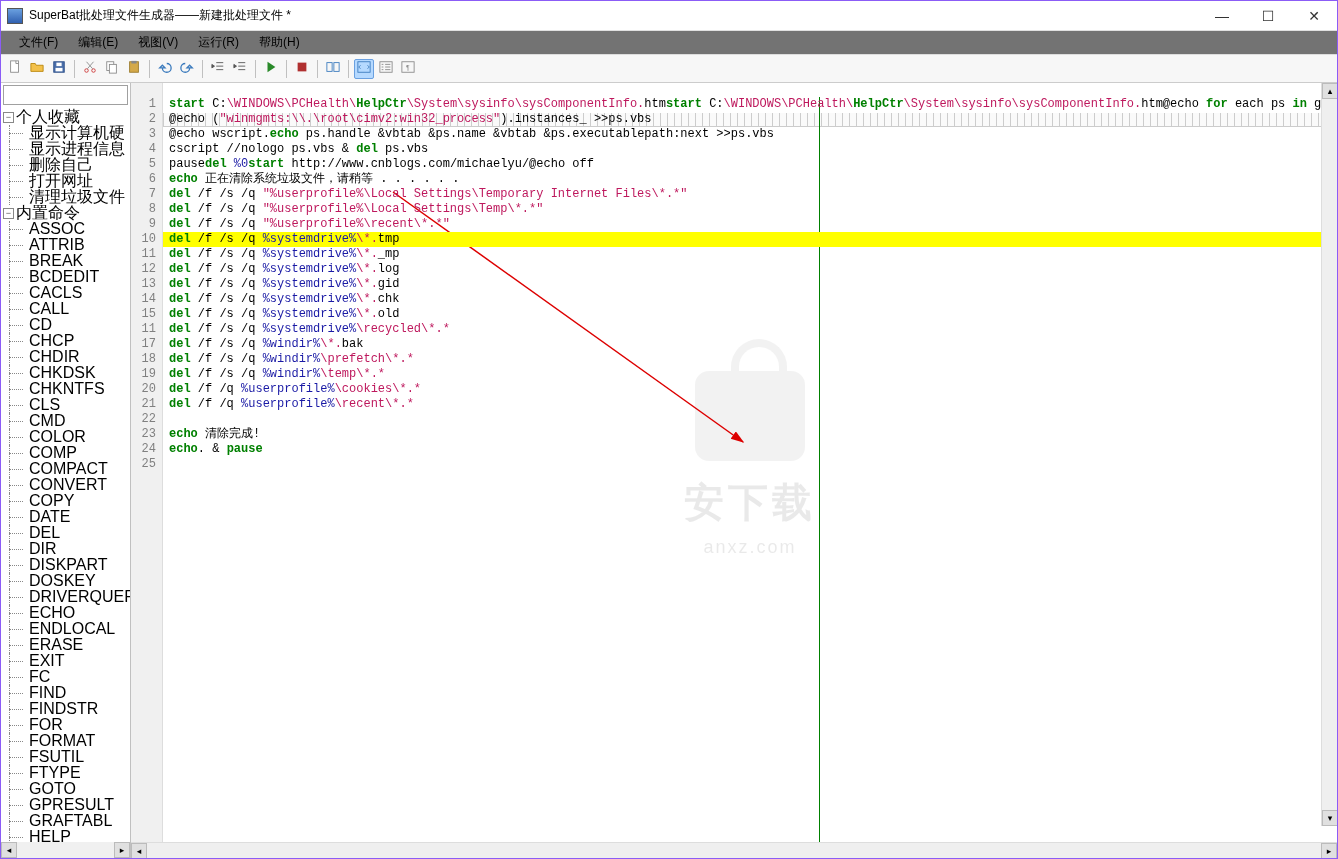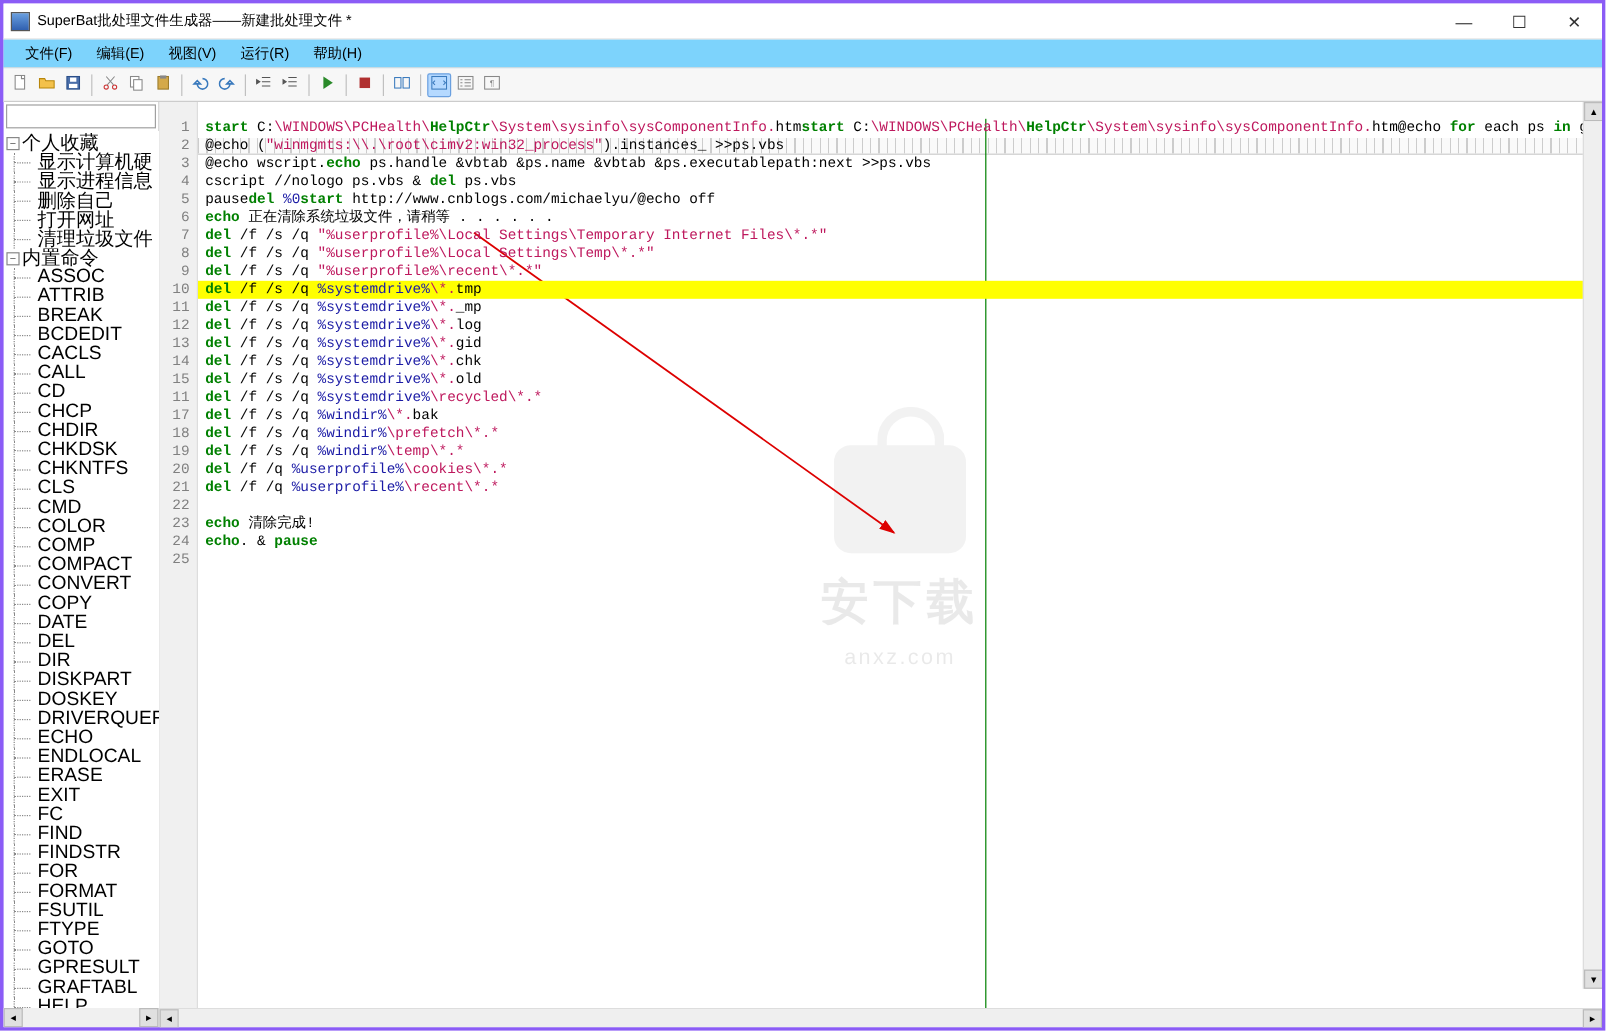--- a/index.html
+++ b/index.html
@@ -1,23 +1,23 @@
 <!DOCTYPE html>
 <html><head>
 <meta charset="utf-8">
 <style>
 * { margin: 0; padding: 0; box-sizing: border-box; }
 body { font-family: "Microsoft YaHei", Tahoma, sans-serif; font-size: 12px; background: #fff; overflow: hidden; }
-.window { width: 1338px; height: 859px; display: flex; flex-direction: column; border: 3px solid #8b5cf6; }
+.window { width: 1338px; height: 859px; display: flex; flex-direction: column; border: 1px solid #8b5cf6; }
 .titlebar { height: 30px; background: #fff; display: flex; align-items: center; padding-left: 6px; border-bottom: 1px solid #e0e0e0; }
 .titlebar .app-icon { width: 16px; height: 16px; background: linear-gradient(#6aa0e0,#3060b0); margin-right: 6px; border: 1px solid #555; }
 .titlebar .title { flex: 1; color: #000; font-size: 12px; }
 .win-controls { display: flex; }
 .win-btn { width: 46px; height: 30px; display: flex; align-items: center; justify-content: center; font-size: 14px; color: #333; }
-.menubar { height: 24px; display: flex; padding-left: 8px; background: #7dd3fc; border-bottom: 1px solid #ddd; }
+.menubar { height: 24px; display: flex; padding-left: 8px; background: #737373; border-bottom: 1px solid #ddd; }
 .menu-item { padding: 3px 10px; cursor: default; }
 .toolbar { height: 28px; display: flex; align-items: center; padding: 2px 4px; background: #f7f7f7; border-bottom: 1px solid #ccc; gap: 2px; }
 .tb-btn { width: 20px; height: 20px; display: flex; align-items: center; justify-content: center; cursor: default; border-radius: 2px; }
 .tb-sep { width: 1px; height: 18px; background: #c0c0c0; margin: 0 3px; }
 .tb-btn.active { background: #b5d9ff; border: 1px solid #6aa0e0; }
 .content { flex: 1; display: flex; overflow: hidden; }
 .sidebar { width: 130px; display: flex; flex-direction: column; border-right: 1px solid #c0c0c0; }
 .search-box { height: 20px; border: 1px solid #a0a0a0; margin: 2px; background: #fff; }
 .tree { flex: 1; overflow-y: auto; overflow-x: auto; background: #fff; padding-top: 2px; }
 .tree-node { display: flex; align-items: center; height: 16px; white-space: nowrap; cursor: default; padding-left: 2px; }

